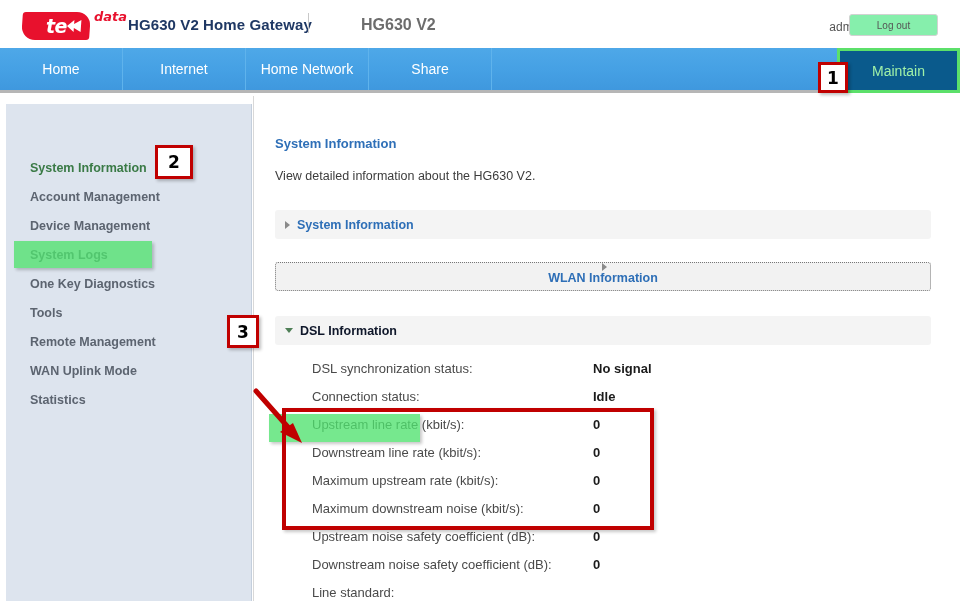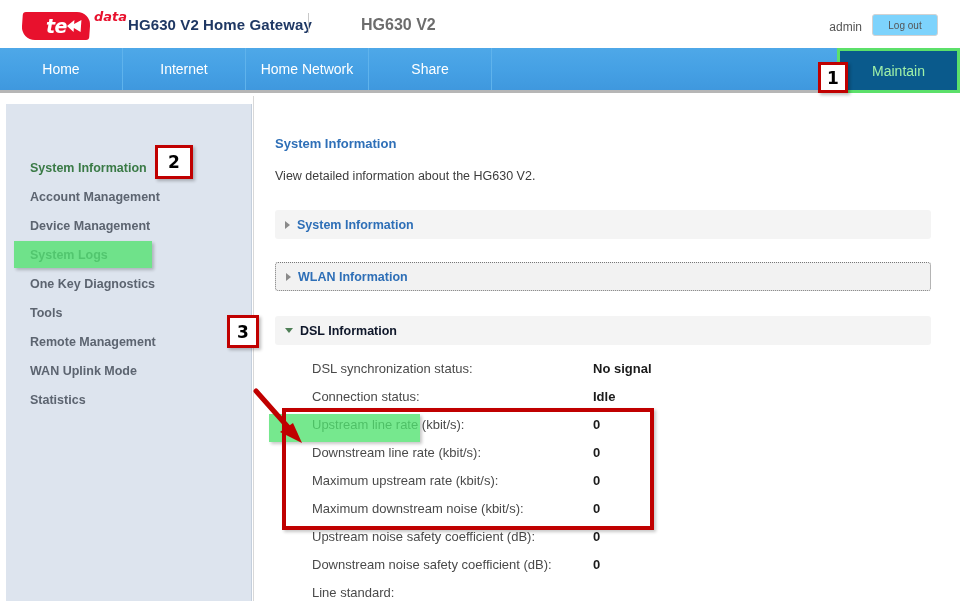--- a/index.html
+++ b/index.html
@@ -69,22 +69,22 @@
   .title-model {
     position: absolute; left: 322px; top: 16px;
     font-size: 16px; font-weight: bold; color: #6d6d6d; margin-left: 39px;
   }
   .user-name {
     position: absolute; right: 98px; top: 20px;
     font-size: 12px; color: #555555;
   }
   .logout-btn {
     position: absolute; right: 22px; top: 14px;
-    width: 66px; height: 22px;
-    background: #7dd3fc;
+    width: 89px; height: 22px;
+    background: #86efac;
     border: 1px solid #d2d2d2;
     border-radius: 3px;
     font-size: 10px; color: #555555;
     display: flex; align-items: center; justify-content: center;
     cursor: pointer;
   }
 
   
   .navbar {
     position: absolute; left: 0; top: 48px;
@@ -162,21 +162,21 @@
   }
   .panel {
     position: absolute; left: 21px;
     width: 656px; height: 29px;
     background: #f4f4f4;
     border-radius: 3px;
     display: flex; align-items: center;
     cursor: pointer;
   }
   .panel.p1 { top: 114px; }
-  .panel.p2 { top: 166px; border: 1px dotted #777777; background: #f2f2f2; }
+  .panel.p2 { top: 166px; border: 1px dotted #777777; background: #f2f2f2; flex-direction: column; }
   .panel.p3 { top: 220px; }
   .panel .caret {
     margin-left: 10px; margin-right: 7px;
     width: 0; height: 0;
   }
   .caret.right {
     border-left: 5px solid #8a8a8a;
     border-top: 4px solid transparent;
     border-bottom: 4px solid transparent;
   }

